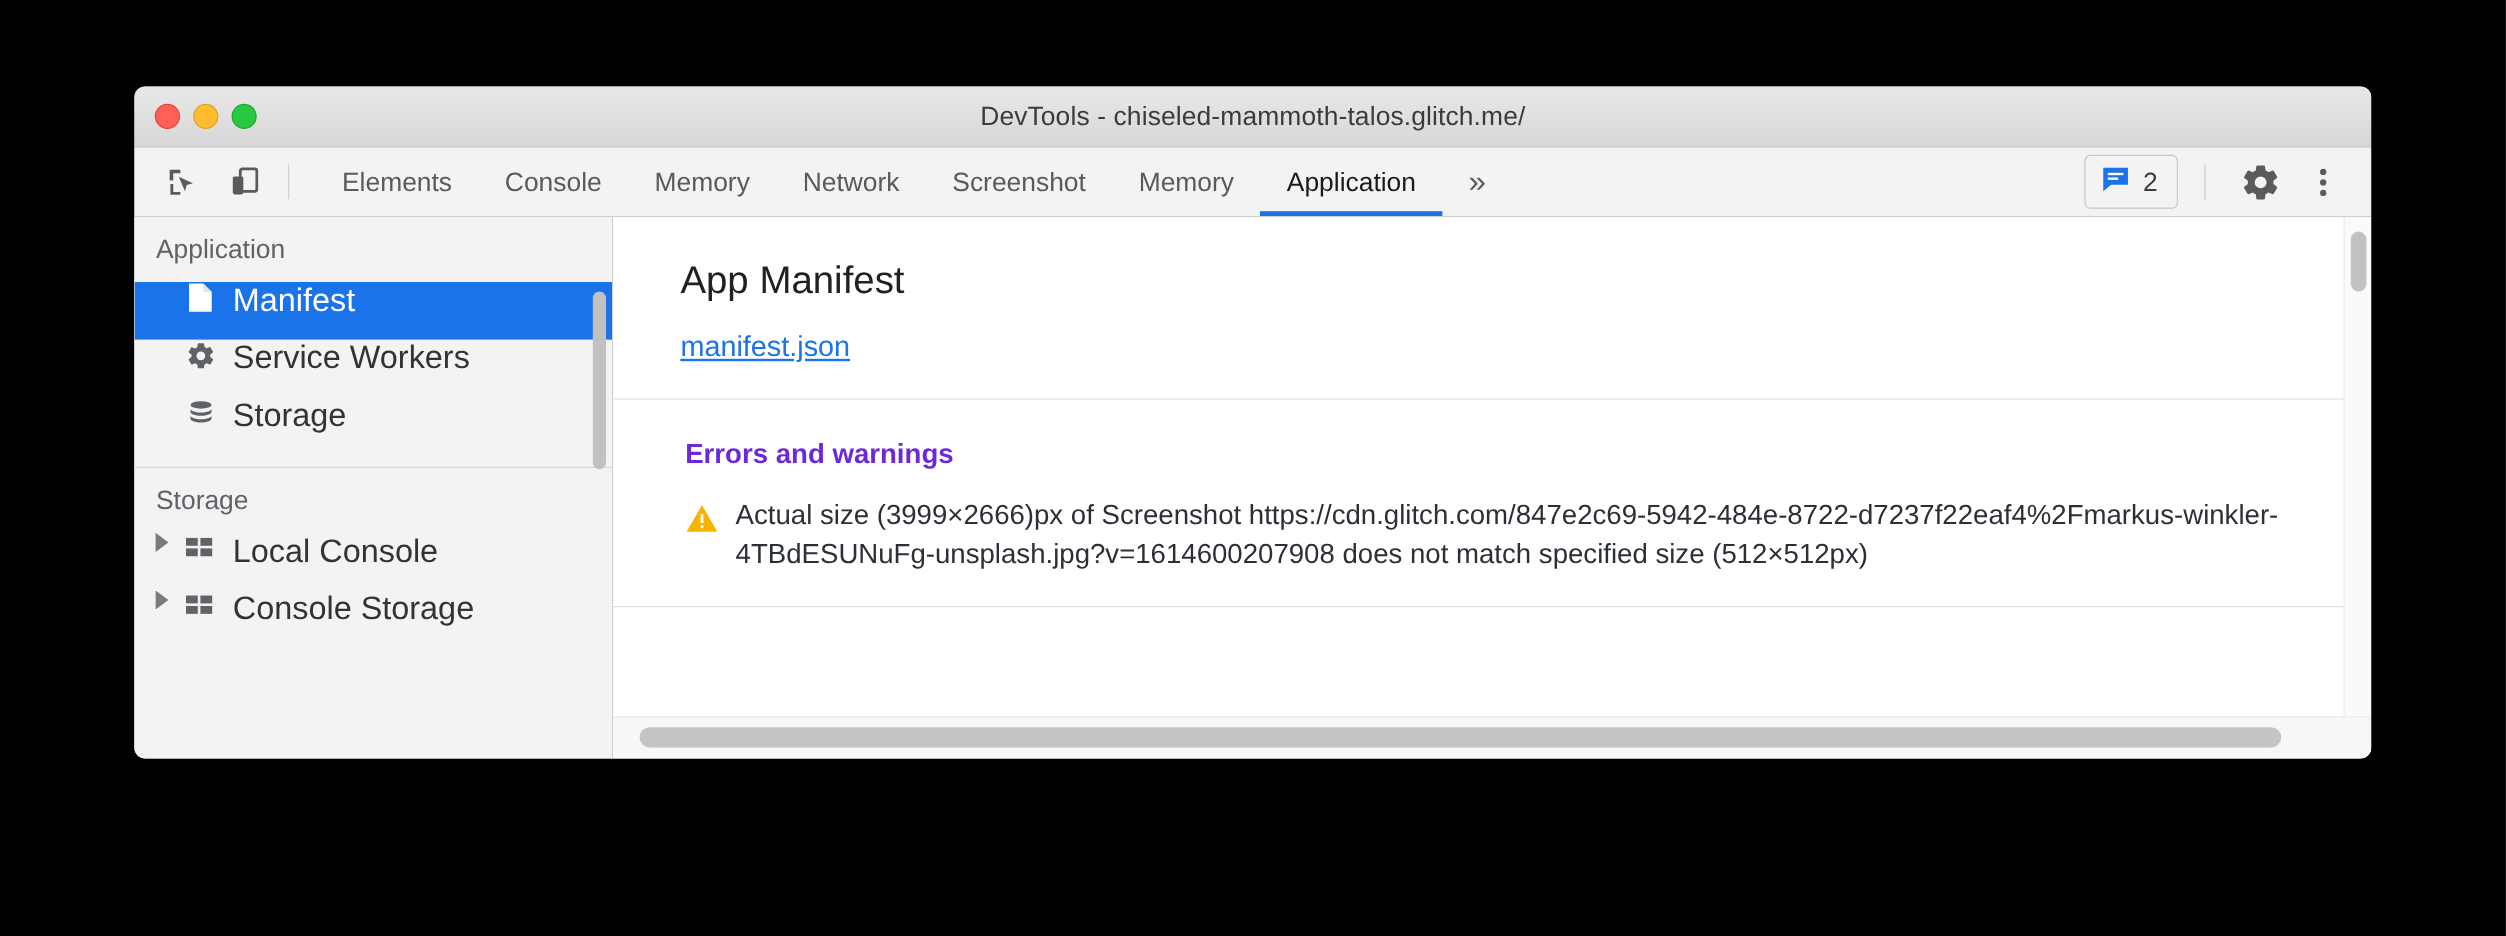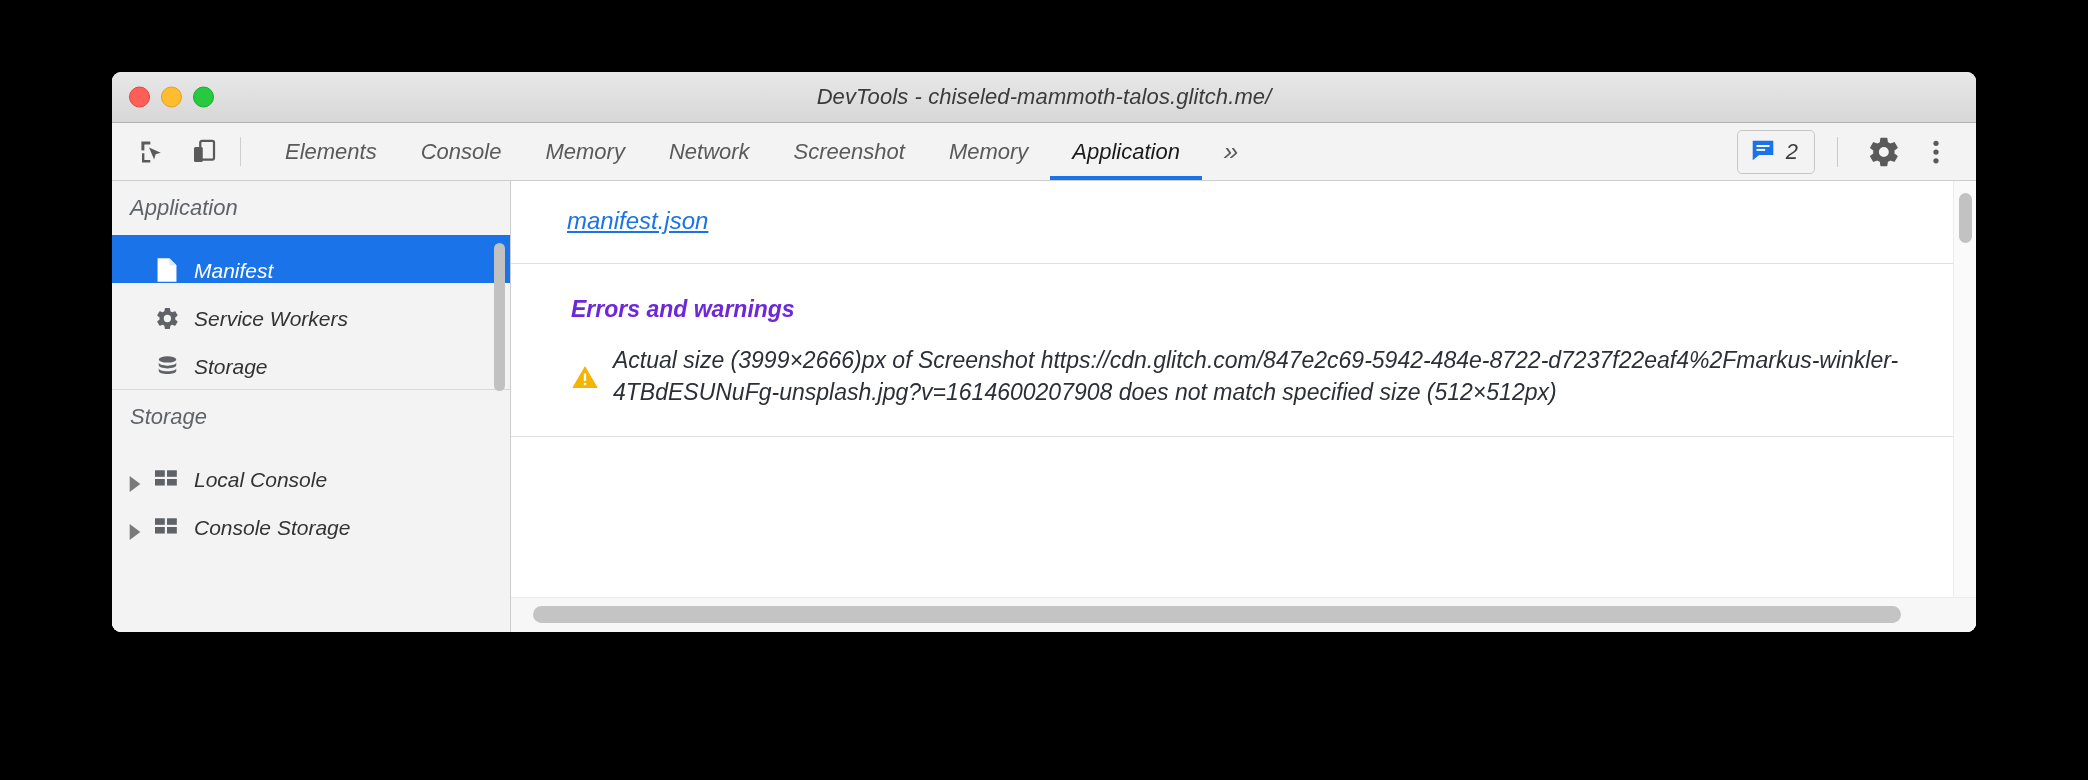--- a/index.html
+++ b/index.html
@@ -10,21 +10,20 @@
     height: 780px;
     overflow: hidden;
     font-family: "Liberation Sans", sans-serif;
   }
 
   #root {
     position: relative;
     width: 2088px;
     height: 780px;
     background: #000000;
-    font-style: italic;
   }
 
   
   .window {
     position: absolute;
     left: 112px;
     top: 72px;
     width: 1864px;
     height: 560px;
     background: #ffffff;
@@ -177,24 +176,24 @@
     padding: 14px 0 14px 18px;
     white-space: nowrap;
   }
   .sb-group-sep {
     height: 1px;
     background: #d8d8d8;
     margin: 10px 0 0 0;
   }
   .sb-item {
     display: flex;
-    align-items: flex-end;
+    align-items: flex-start;
     height: 48px;
     padding-left: 40px;
-    font-size: 21px;
+    font-size: 27px;
     color: #333333;
     cursor: default;
     white-space: nowrap;
   }
   .sb-item.selected {
     background: #1a73e8;
     color: #ffffff;
   }
   .sb-item .sb-icon {
     width: 30px;
@@ -255,21 +254,21 @@
     display: inline-block;
   }
   .section-head {
     font-size: 23px;
     font-weight: bold;
     color: #6d28d9;
     margin: 6px 0 22px 4px;
   }
   .warn-row {
     display: flex;
-    align-items: center;
+    align-items: flex-start;
     gap: 14px;
     padding: 0 0 0 4px;
   }
   .warn-text {
     font-size: 23px;
     line-height: 1.38;
     color: #2b2f36;
     max-width: 1330px;
     word-break: break-word;
   }
@@ -480,20 +479,21 @@
           <span>Console Storage</span>
         </div>
 
         <div class="sb-scroll"></div>
       </div>
 
       <div class="main">
         <div class="main-inner">
 
           <div class="panel-section">
+            <div class="panel-title">App Manifest</div>
             <span class="manifest-link">manifest.json</span>
           </div>
 
           <div class="panel-section">
             <div class="section-head">Errors and warnings</div>
             <div class="warn-row">
               <span class="warn-ico">
                 <svg width="28" height="26" viewBox="0 0 24 22">
                   <path d="M12 1.5L23 20.5H1z" fill="#f5b400"></path>
                   <rect x="11" y="8" width="2" height="6.4" fill="#ffffff"></rect>

